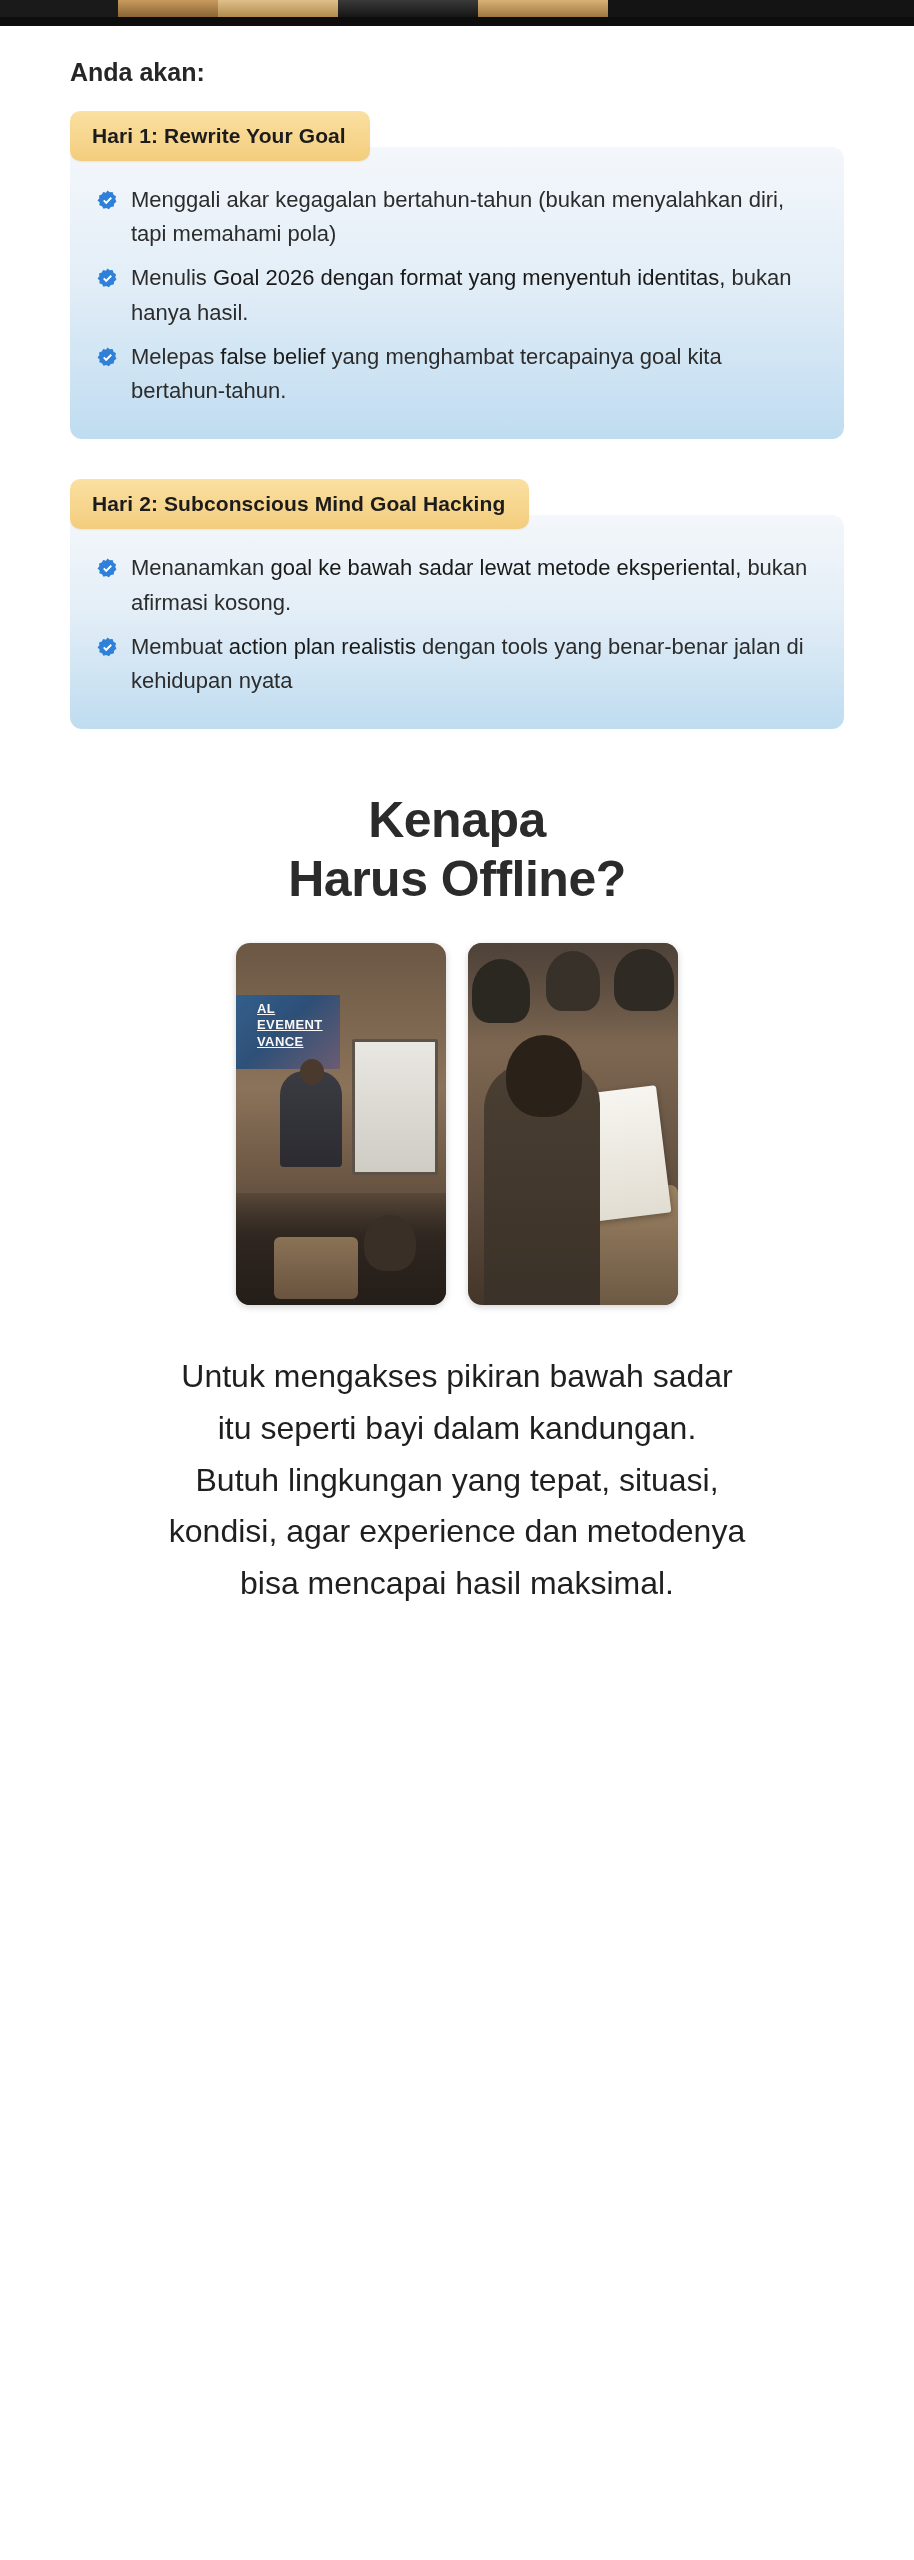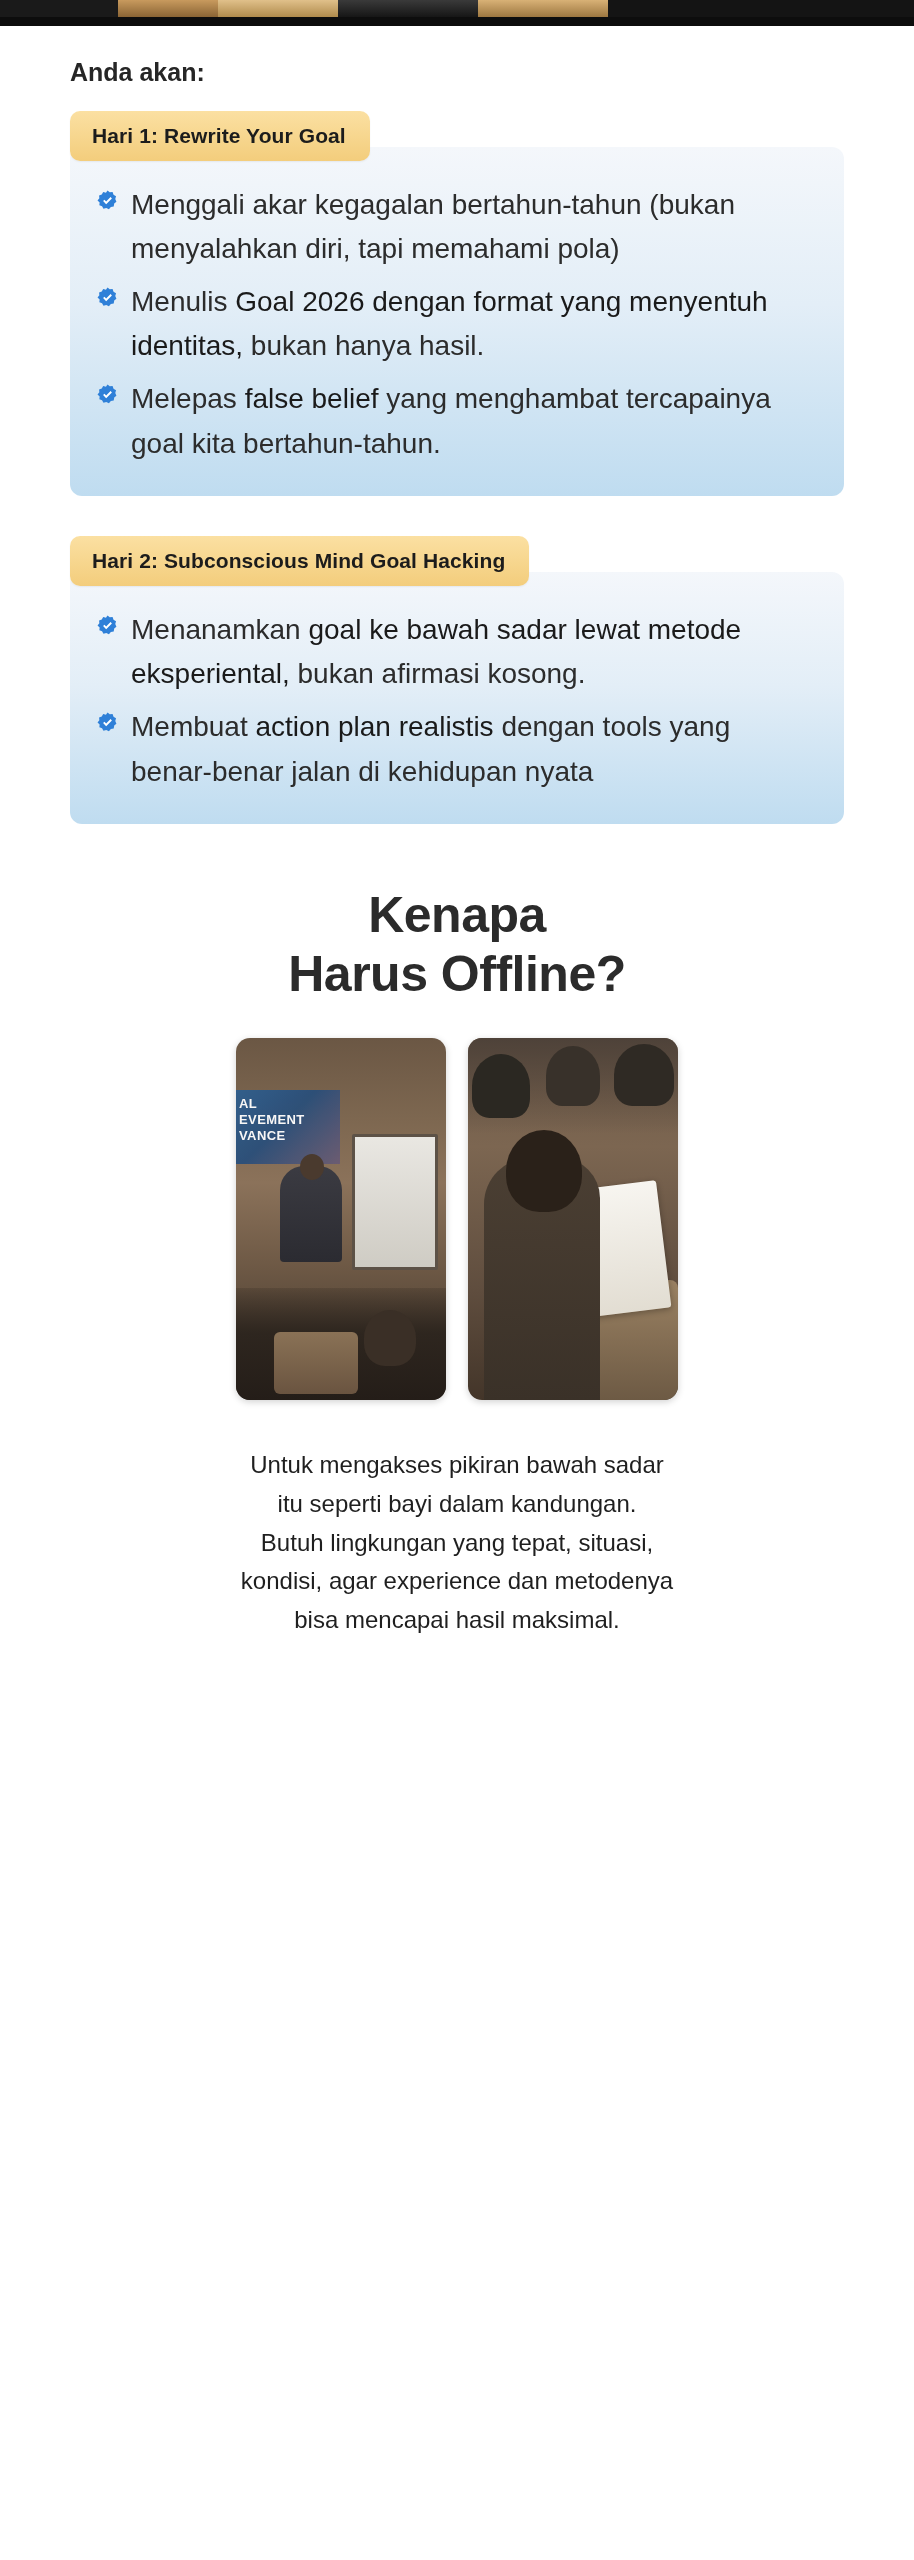--- a/index.html
+++ b/index.html
@@ -99,21 +99,21 @@
   .bullet-list li:last-child { margin-bottom: 0; }
   .check {
     flex: 0 0 auto;
     width: 23px;
     height: 23px;
     margin-right: 12px;
     margin-top: 6px;
   }
   .check svg { display: block; width: 23px; height: 23px; }
   .bullet-text {
-    font-size: 28px;
+    font-size: 22px;
     line-height: 1.58;
     color: #2c2c2c;
     font-family: "Liberation Sans", sans-serif;
   }
   .bullet-text b { font-weight: normal; color: #1a1a1a; }
 
   
   .headline {
     text-align: center;
     margin: 62px 0 34px 0;
@@ -156,22 +156,23 @@
     position: absolute;
     left: 0; top: 52px; width: 104px; height: 74px;
     background: linear-gradient(135deg,#2f5f8f 0%, #2a4f7a 45%, #6b5b73 100%);
     opacity: .95;
   }
   .p1-banner .txt {
     color: #fff;
     font-weight: bold;
     font-size: 13px;
     line-height: 1.25;
-    padding: 6px 3px;
+    padding: 6px 21px;
     letter-spacing: .4px;
+    text-decoration: underline;
   }
   .p1-person {
     position: absolute;
     left: 44px; top: 128px; width: 62px; height: 96px;
     background: linear-gradient(180deg,#3b3b42 0%,#2b2b31 100%);
     border-radius: 24px 24px 4px 4px;
   }
   .p1-head {
     position: absolute;
     left: 64px; top: 116px; width: 24px; height: 26px;
@@ -239,21 +240,21 @@
     background: #38312a; border-radius: 50% 50% 30% 30%;
   }
   .p2-fig-c {
     position: absolute; right: 4px; top: 6px; width: 60px; height: 62px;
     background: #2f2a24; border-radius: 50% 50% 30% 30%;
   }
 
   
   .closing {
     text-align: center;
-    font-size: 24px;
+    font-size: 32px;
     line-height: 1.62;
     color: #1f1f1f;
     padding: 6px 6px 70px 6px;
   }
   .closing span { display: block; }
 </style>
 </head>
 <body>
 
 <div class="top-strip">

